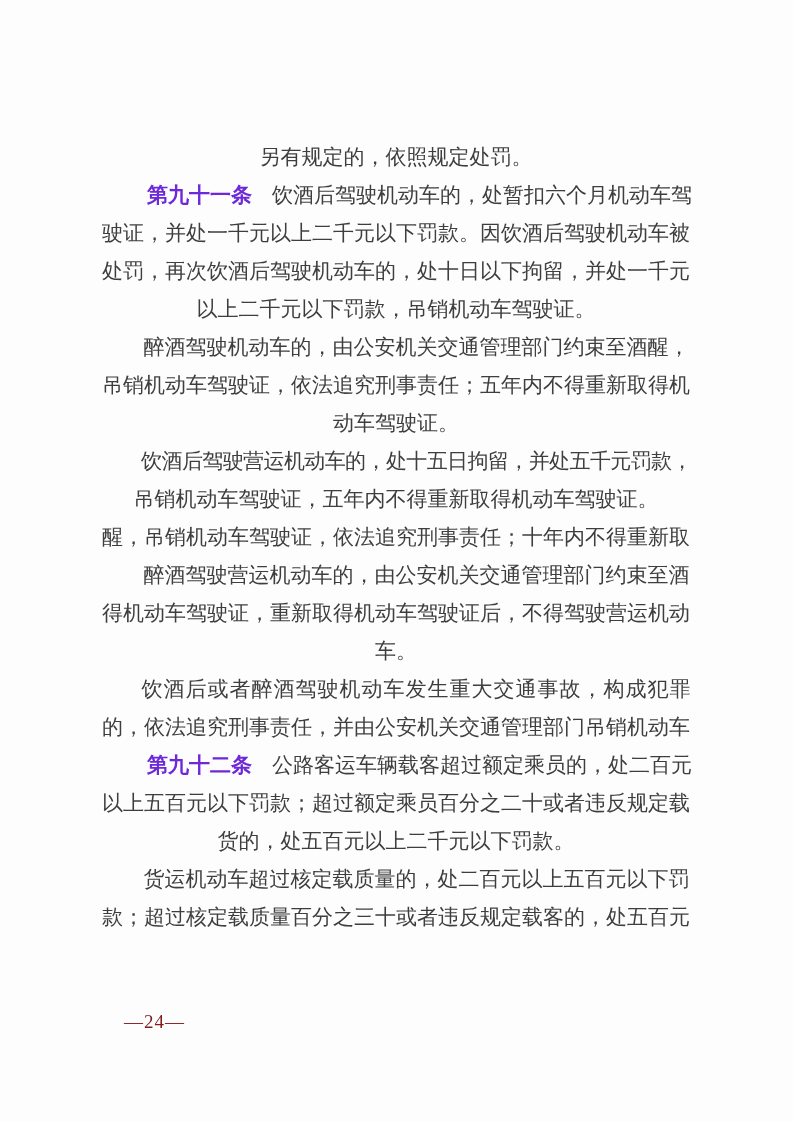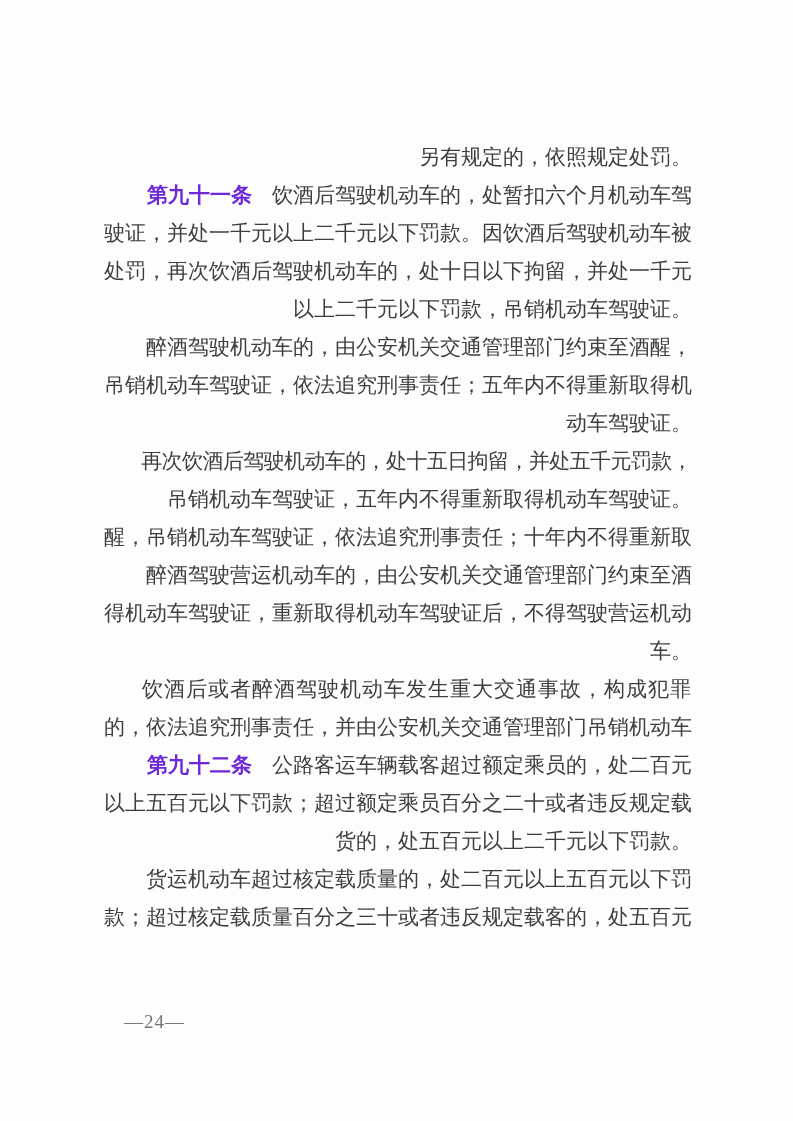--- a/index.html
+++ b/index.html
@@ -18,38 +18,38 @@
     left: 100px;
     top: 138px;
     width: 592px;
     font-size: 21px;
     line-height: 38px;
   }
   .line {
     height: 38px;
     line-height: 38px;
     white-space: nowrap;
-    text-align: right;
+    text-align: center;
   }
   .indent { padding-left: 41px; }
   .indent-head { padding-left: 47px; }
   .tight { letter-spacing: -0.6px; }
   .loose { letter-spacing: 1px; }
   .head {
     font-weight: 700;
     color: #6d28d9;
     margin-right: 20px;
   }
   .footer {
     position: absolute;
     left: 124px;
     top: 1010px;
     font-size: 19px;
     line-height: 24px;
-    color: #737373;
+    color: #7f1d1d;
     letter-spacing: 1px;
   }
 </style>
 </head>
 <body>
 
 <div class="page">
   <div class="content">
 
     <div class="line">另有规定的，依照规定处罚。</div>
@@ -59,21 +59,21 @@
     </div>
 
     <div class="line">驶证，并处一千元以上二千元以下罚款。因饮酒后驾驶机动车被</div>
     <div class="line">处罚，再次饮酒后驾驶机动车的，处十日以下拘留，并处一千元</div>
     <div class="line">以上二千元以下罚款，吊销机动车驾驶证。</div>
 
     <div class="line indent">醉酒驾驶机动车的，由公安机关交通管理部门约束至酒醒，</div>
     <div class="line">吊销机动车驾驶证，依法追究刑事责任；五年内不得重新取得机</div>
     <div class="line">动车驾驶证。</div>
 
-    <div class="line indent tight">再次饮酒后驾驶机动车的，处十五日拘留，并处五千元罚款，</div>
+    <div class="line indent tight">饮酒后驾驶营运机动车的，处十五日拘留，并处五千元罚款，</div>
     <div class="line">吊销机动车驾驶证，五年内不得重新取得机动车驾驶证。</div>
 
     <div class="line">醒，吊销机动车驾驶证，依法追究刑事责任；十年内不得重新取</div>
     <div class="line indent">醉酒驾驶营运机动车的，由公安机关交通管理部门约束至酒</div>
     <div class="line">得机动车驾驶证，重新取得机动车驾驶证后，不得驾驶营运机动</div>
     <div class="line">车。</div>
 
     <div class="line indent loose">饮酒后或者醉酒驾驶机动车发生重大交通事故，构成犯罪</div>
     <div class="line">的，依法追究刑事责任，并由公安机关交通管理部门吊销机动车</div>
 

